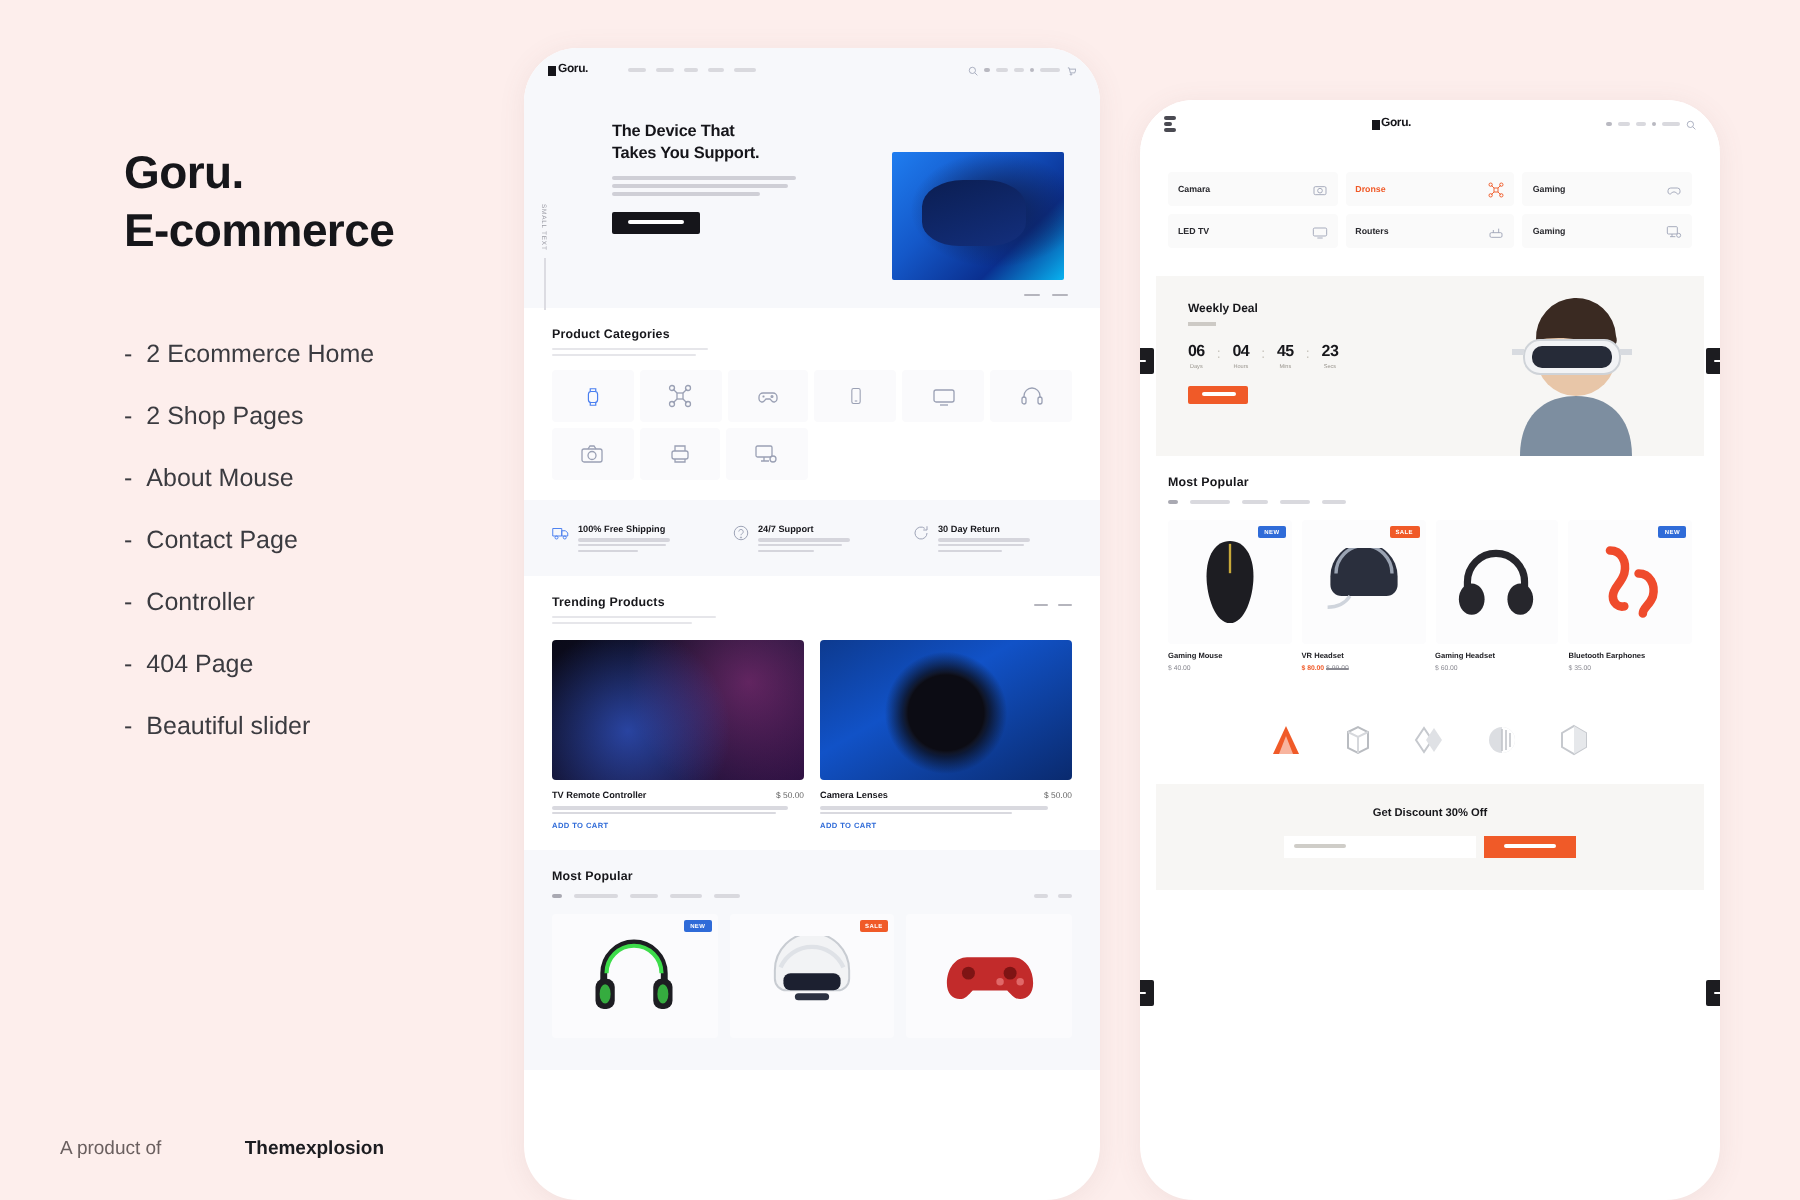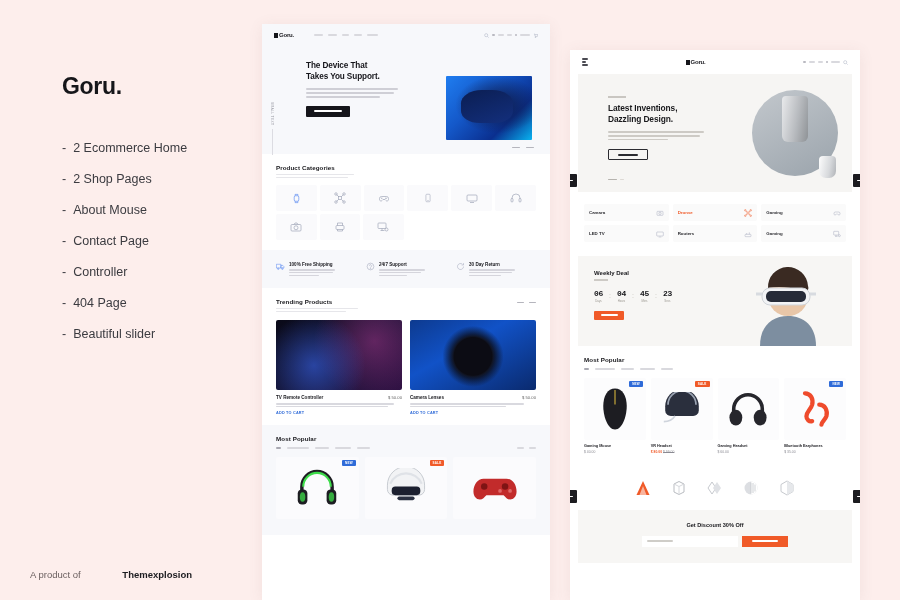--- a/index.html
+++ b/index.html
@@ -33,20 +33,21 @@
     position: absolute; left: 30px; bottom: 20px;
     font-size: 9.5px; color: #6a5f5f;
   }
   .promo-footer b { color: #1c1c20; font-weight: 700; margin-left: 39px; }
 
   
   .mock {
     position: absolute;
     background: #ffffff;
     overflow: hidden;
+    border-radius: 27px;
   }
   .mock1 {
     left: 262px; top: 24px; width: 288px; height: 576px;
     box-shadow: 0 2px 14px rgba(120,90,90,.09);
   }
   .mock2 {
     left: 570px; top: 50px; width: 290px; height: 550px;
     box-shadow: 0 2px 14px rgba(120,90,90,.09);
   }
 
@@ -237,21 +238,21 @@
   .cat2-label.hot { color: #f05a28; }
 
   .deal {
     margin: 0 8px; background: #f7f6f4; height: 90px;
     position: relative; padding: 14px 0 0 16px; overflow: hidden;
   }
   .deal-t { font-size: 6px; font-weight: 700; color: #17171b; }
   .deal-sub { width: 14px; height: 1.5px; background:#cdcac5; margin-top: 3px; }
   .countdown { display: flex; gap: 6px; margin-top: 8px; }
   .cd-unit { text-align: center; }
-  .cd-num { font-size: 8px; font-weight: 700; color: #17171b; letter-spacing:-.3px;font-family:Liberation Mono, monospace; }
+  .cd-num { font-size: 8px; font-weight: 700; color: #17171b; letter-spacing:-.3px; }
   .cd-lab { font-size: 2.8px; color: #9a968f; margin-top: 1px; }
   .cd-sep { font-size: 7px; color:#c9c5be; align-self:center; }
   .deal-btn {
     margin-top: 8px; width: 30px; height: 9px;
     background: #f05a28; border-radius: 1px;
     display: flex; align-items:center; justify-content:center;
   }
   .deal-btn .bar { width: 17px; height: 1.6px; background:#fff; }
   .deal-kid {
     position: absolute; right: 8px; bottom: 0; width: 120px; height: 88px;
@@ -284,20 +285,21 @@
     display:flex; align-items:center; justify-content:center;
   }
   .news-btn .bar { width: 26px; height: 1.8px; background:#fff; }
 </style>
 </head>
 <body>
 
 <div class="promo">
   <h1 class="promo-title">
     <span>Goru.</span>
+    <span>E-commerce</span>
   </h1>
   <ul class="promo-list">
     <li>
         <span class="dash">-</span>
         <span>2 Ecommerce Home</span>
       </li>
     <li>
         <span class="dash">-</span>
         <span>2 Shop Pages</span>
       </li>
@@ -610,42 +612,20 @@
       <i class="bar" style="width:5px"></i>
       <i class="dot"></i>
         <i class="bar" style="width:9px"></i>
       <svg width="5" height="5" viewBox="0 0 16 16">
           <circle cx="7" cy="7" r="5" class="ci"></circle>
           <line x1="11" y1="11" x2="15" y2="15" class="ci"></line>
         </svg>
     </span>
   </div>
 
-  <div class="m2-hero">
-    <div class="m2-hero-kicker"></div>
-    <div class="m2-title">
-      <span>Latest Inventions,</span><br>
-      <span>Dazzling Design.</span>
-    </div>
-    <div class="m2-body">
-      <i class="bar" style="width:96px"></i>
-      <i class="bar" style="width:92px"></i>
-      <i class="bar" style="width:60px"></i>
-    </div>
-    <div class="m2-btn">
-        <i class="bar"></i>
-      </div>
-    <div class="m2-orb"></div>
-    <div class="m2-speaker"></div>
-    <div class="m2-speaker2"></div>
-    <div class="m2-dots">
-        <i class="bar"></i>
-        <i class="bar" style="width:4px;background:#ddd9d4"></i>
-      </div>
-  </div>
   <div class="m2-arrow" style="left:-6px;top:124px">
       <i class="bar"></i>
     </div>
   <div class="m2-arrow" style="right:-6px;top:124px">
       <i class="bar"></i>
     </div>
 
   <div class="cat2">
     <div class="cat2-row">
       <div class="cat2-cell">

